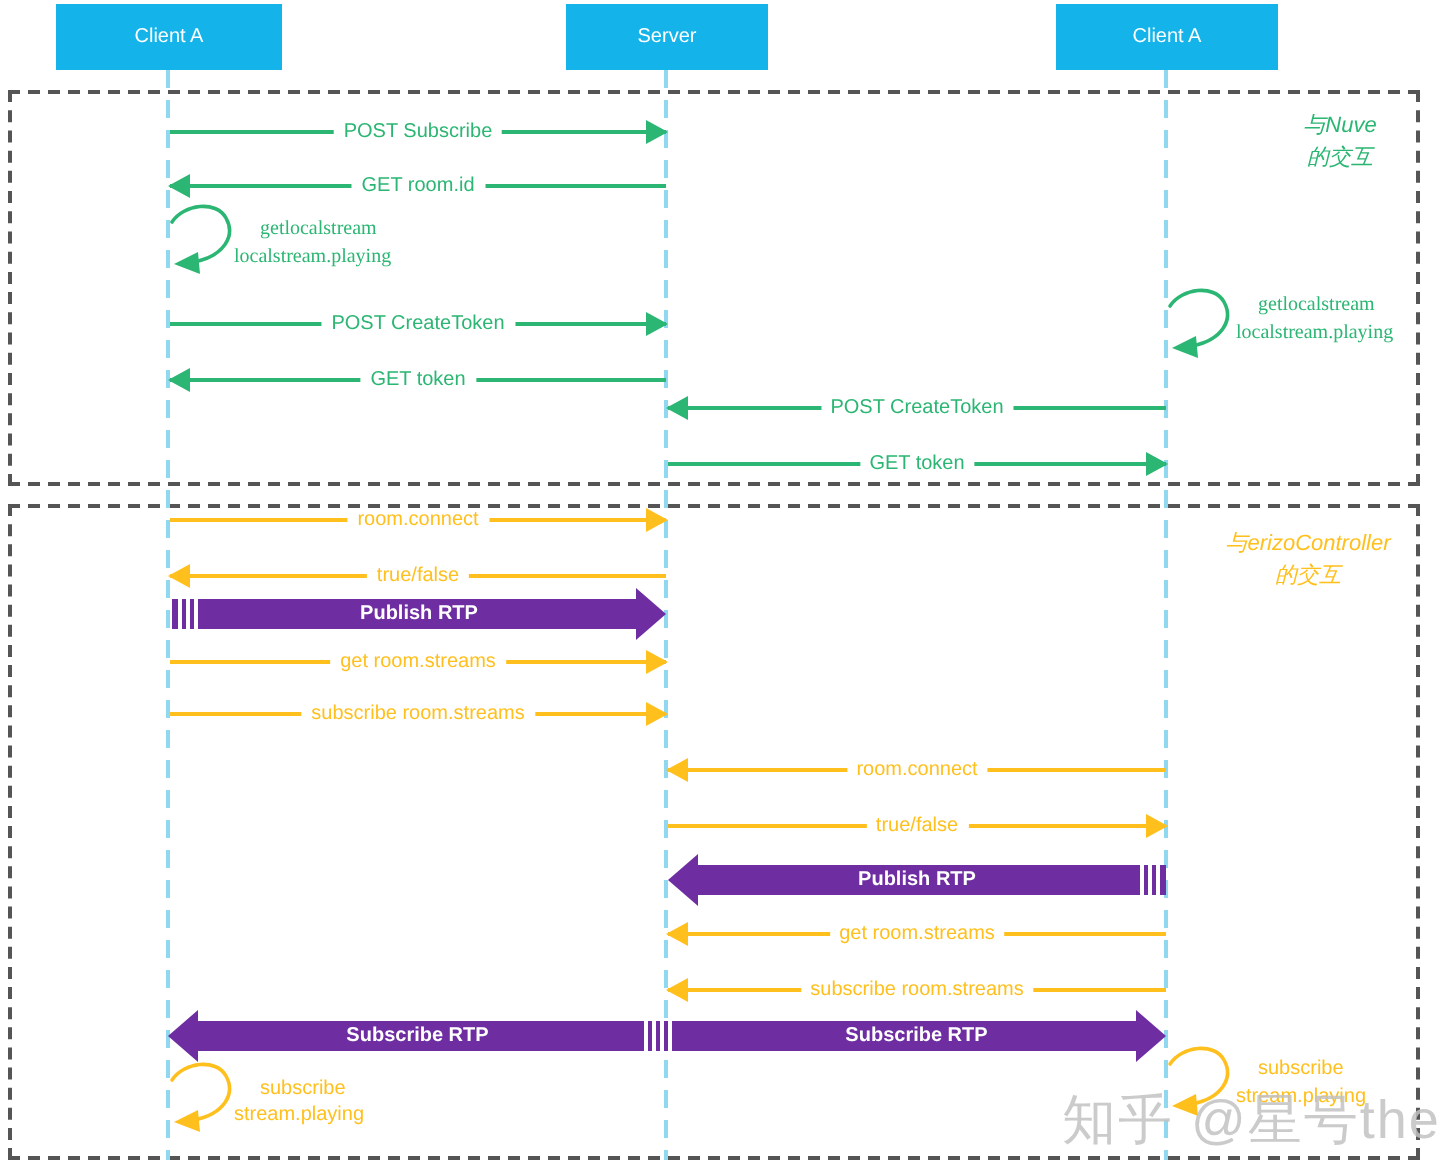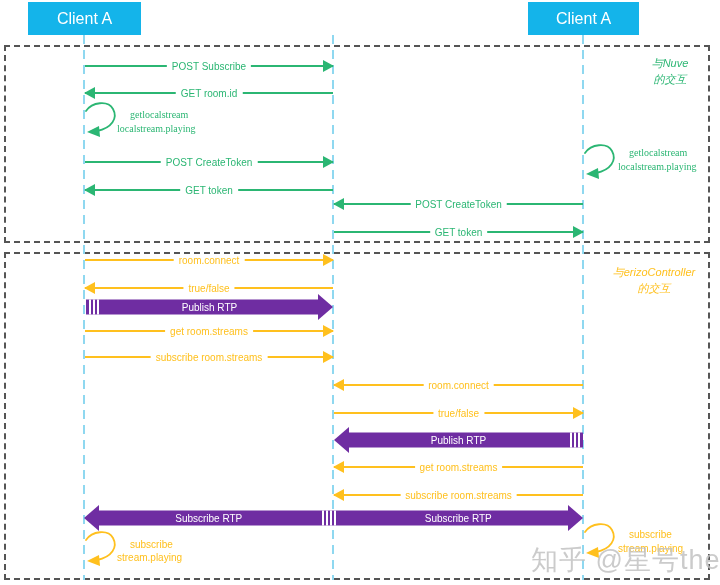--- a/index.html
+++ b/index.html
@@ -10,21 +10,21 @@
     --lifeline-c:#8fd8f0;
     --border-c:#555555;
     --watermark-c:#c2c2c2;
   }
   *{margin:0;padding:0;box-sizing:border-box;}
   body{background:#fff;font-family:"Liberation Sans",sans-serif;}
   .canvas{position:relative;width:720px;height:585px;background:#fff;overflow:hidden;}
 
   
   .actor{position:absolute;top:2px;height:33px;background:var(--header-bg);
-    color:#fff;font-size:16px;display:flex;align-items:center;justify-content:center;}
+    color:#fff;font-size:10px;display:flex;align-items:center;justify-content:center;}
 
   
   .lifeline{position:absolute;width:2px;top:35px;height:545px;
     background:repeating-linear-gradient(to bottom,var(--lifeline-c) 0 9px,transparent 9px 15px);}
 
   
   .group{position:absolute;border:2px dashed var(--border-c);background:transparent;}
   .group-label{position:absolute;text-align:center;font-size:11px;line-height:16px;font-style:italic;}
   .group-label.green{color:var(--green-c);}
   .group-label.yellow{color:var(--yellow-c);}
@@ -34,21 +34,21 @@
   .msg.green{--c:var(--green-c);}
   .msg.yellow{--c:var(--yellow-c);}
   .msg .lbl{position:absolute;left:50%;top:-1px;transform:translate(-50%,-50%);
     background:#fff;padding:0 5px;font-size:10px;color:var(--c);white-space:nowrap;}
   .msg.right::after{content:"";position:absolute;right:-1px;top:-7px;width:0;height:0;
     border-top:6px solid transparent;border-bottom:6px solid transparent;border-left:11px solid var(--c);}
   .msg.left::before{content:"";position:absolute;left:-1px;top:-7px;width:0;height:0;
     border-top:6px solid transparent;border-bottom:6px solid transparent;border-right:11px solid var(--c);}
 
   
-  .fat{position:absolute;height:26px;}
+  .fat{position:absolute;height:26px;font-weight:bold;}
   .fat .bar{position:absolute;top:50%;transform:translateY(-50%);height:15px;left:0;right:0;background:var(--purple-c);}
   .fat.east .bar{right:13px;}
   .fat.west .bar{left:13px;}
   .fat.both .bar{left:13px;right:13px;}
   .fat .head{position:absolute;top:50%;width:0;height:0;transform:translateY(-50%);}
   .fat .head.e{right:0;border-top:13px solid transparent;border-bottom:13px solid transparent;border-left:15px solid var(--purple-c);}
   .fat .head.w{left:0;border-top:13px solid transparent;border-bottom:13px solid transparent;border-right:15px solid var(--purple-c);}
   .fat .flbl{position:absolute;top:50%;transform:translate(-50%,-50%);color:#fff;font-size:10px;white-space:nowrap;}
   .fat .hatch{position:absolute;top:50%;transform:translateY(-50%);height:15px;width:2px;background:#fff;}
 
@@ -76,20 +76,21 @@
   <div class="group-label yellow" style="left:606px;top:264px;width:96px">
     <span style="display:block">与erizoController</span>
     <span style="display:block">的交互</span>
   </div>
 
   <div class="lifeline" style="left:83px"></div>
   <div class="lifeline" style="left:332px"></div>
   <div class="lifeline" style="left:582px"></div>
 
   <div class="actor" style="left:28px;width:113px">Client A</div>
+  <div class="actor" style="left:283px;width:101px">Server</div>
   <div class="actor" style="left:528px;width:111px">Client A</div>
 
   <div class="msg green right" style="left:85px;top:65px;width:248px">
     <span class="lbl">POST Subscribe</span>
     </div>
   <div class="msg green left" style="left:85px;top:92px;width:248px">
     <span class="lbl">GET room.id</span>
     </div>
   <div class="msg green right" style="left:85px;top:161px;width:248px">
     <span class="lbl">POST CreateToken</span>

